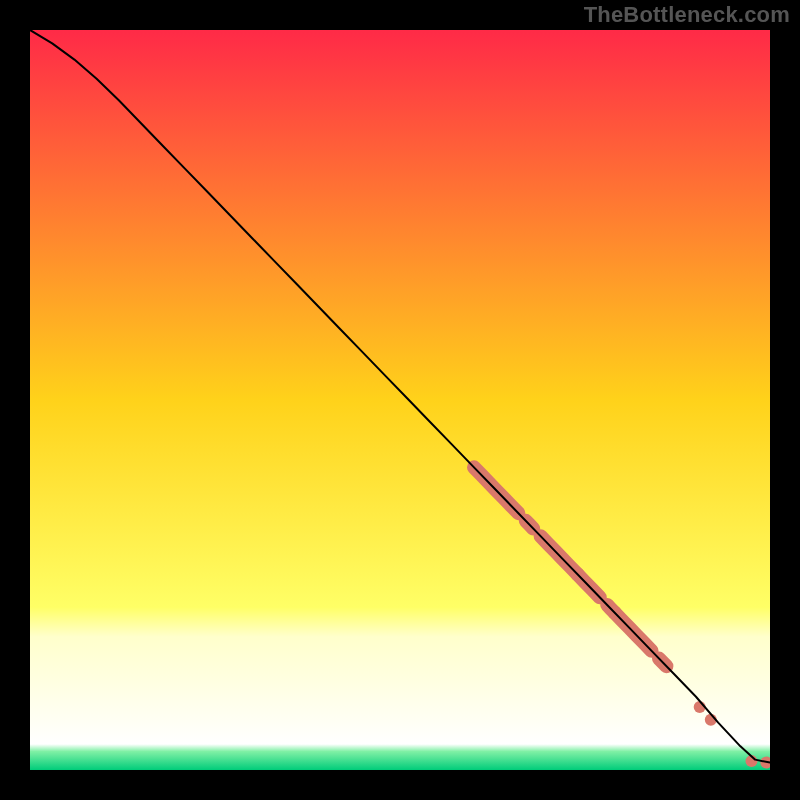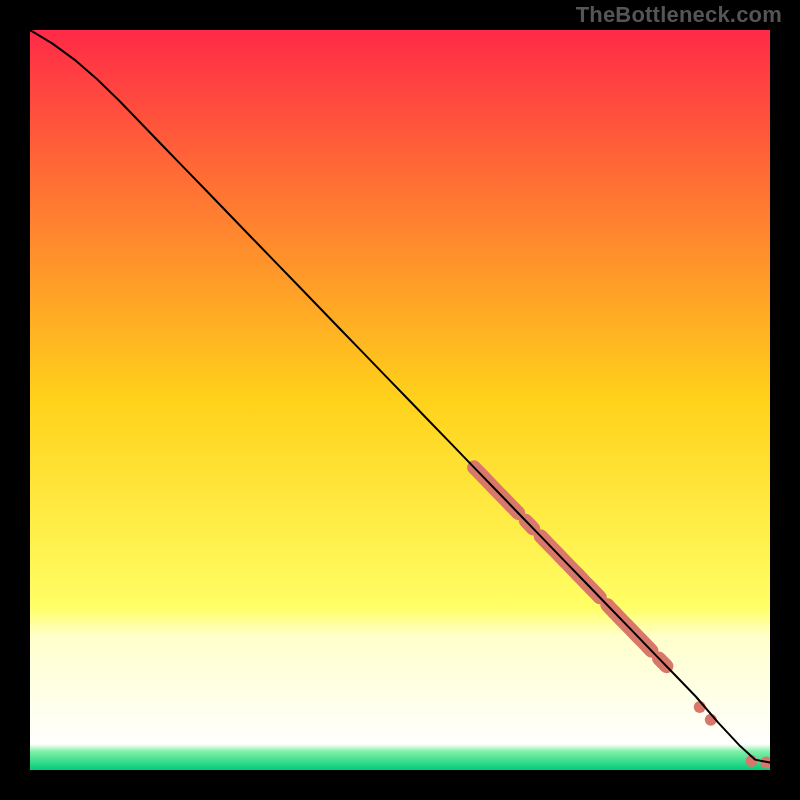--- a/index.html
+++ b/index.html
@@ -12,21 +12,21 @@
     overflow: hidden;
   }
   .stage {
     position: relative;
     width: 800px;
     height: 800px;
   }
   .watermark {
     position: absolute;
     top: 2px;
-    right: 18px;
+    right: 10px;
     color: #555;
     font-size: 22px;
     font-weight: 600;
     letter-spacing: 0.2px;
     user-select: none;
     margin-left: 45px;
   }
   .plot-frame {
     position: absolute;
     left: 30px;

